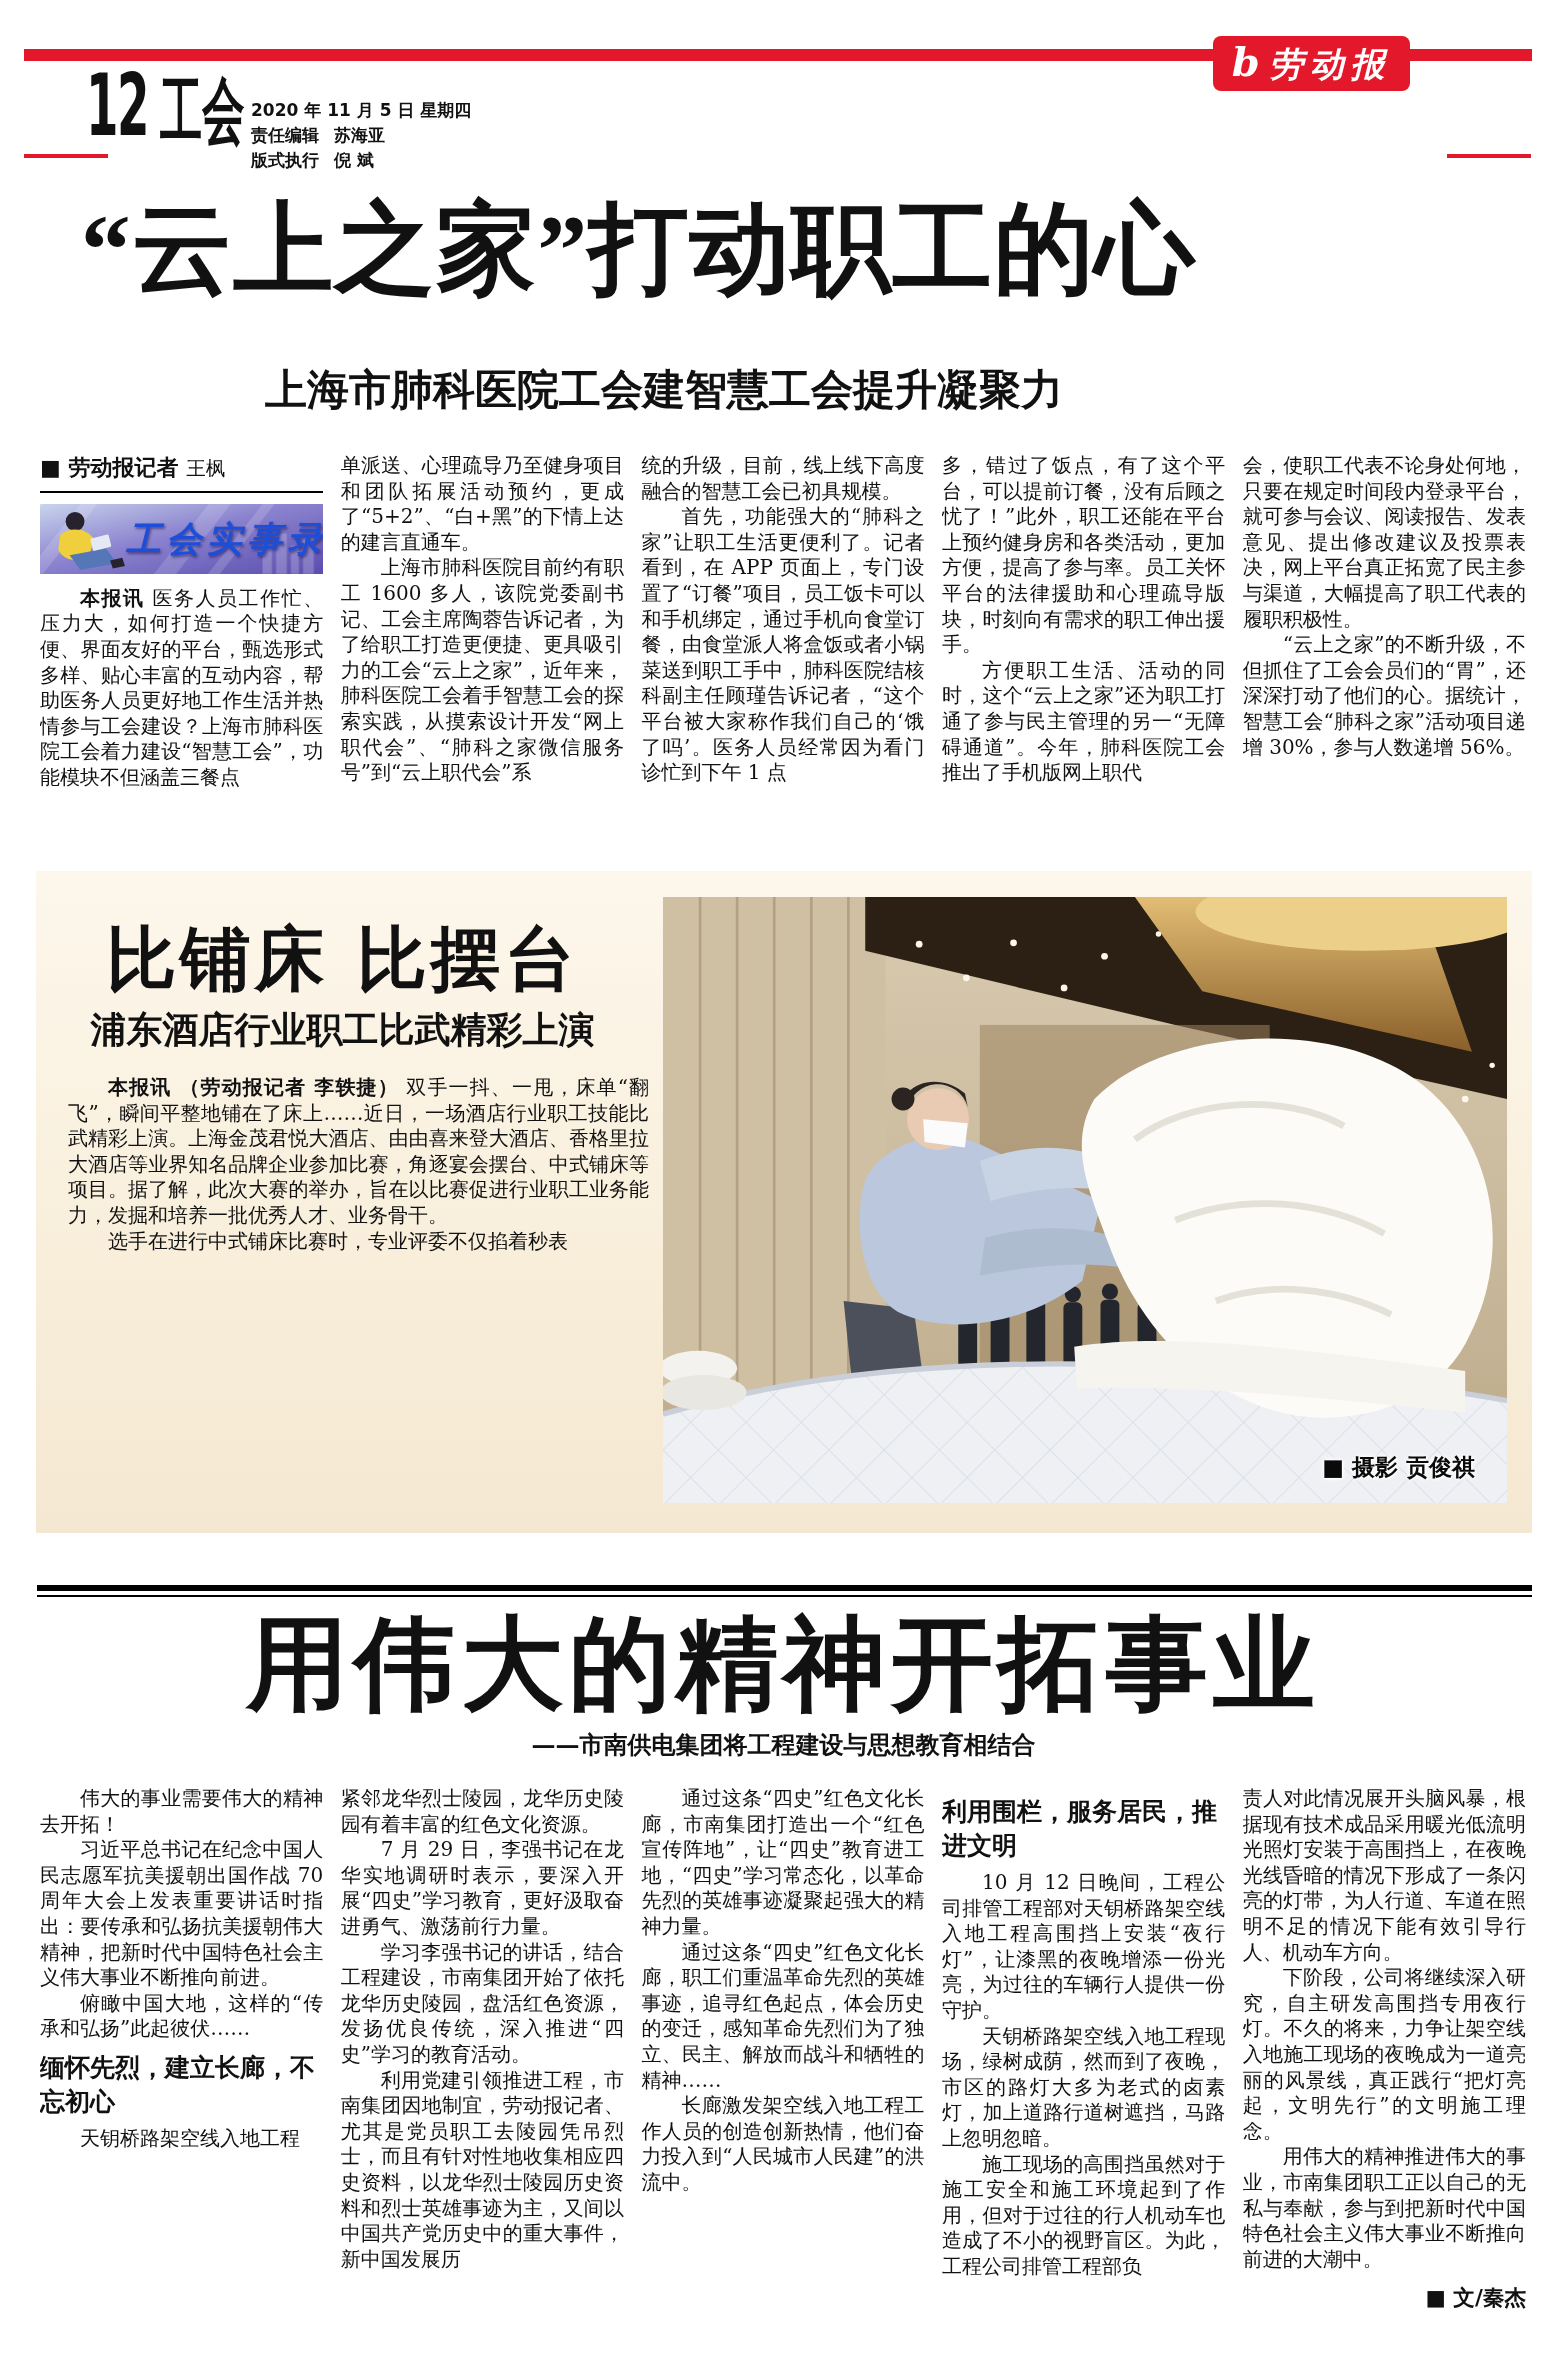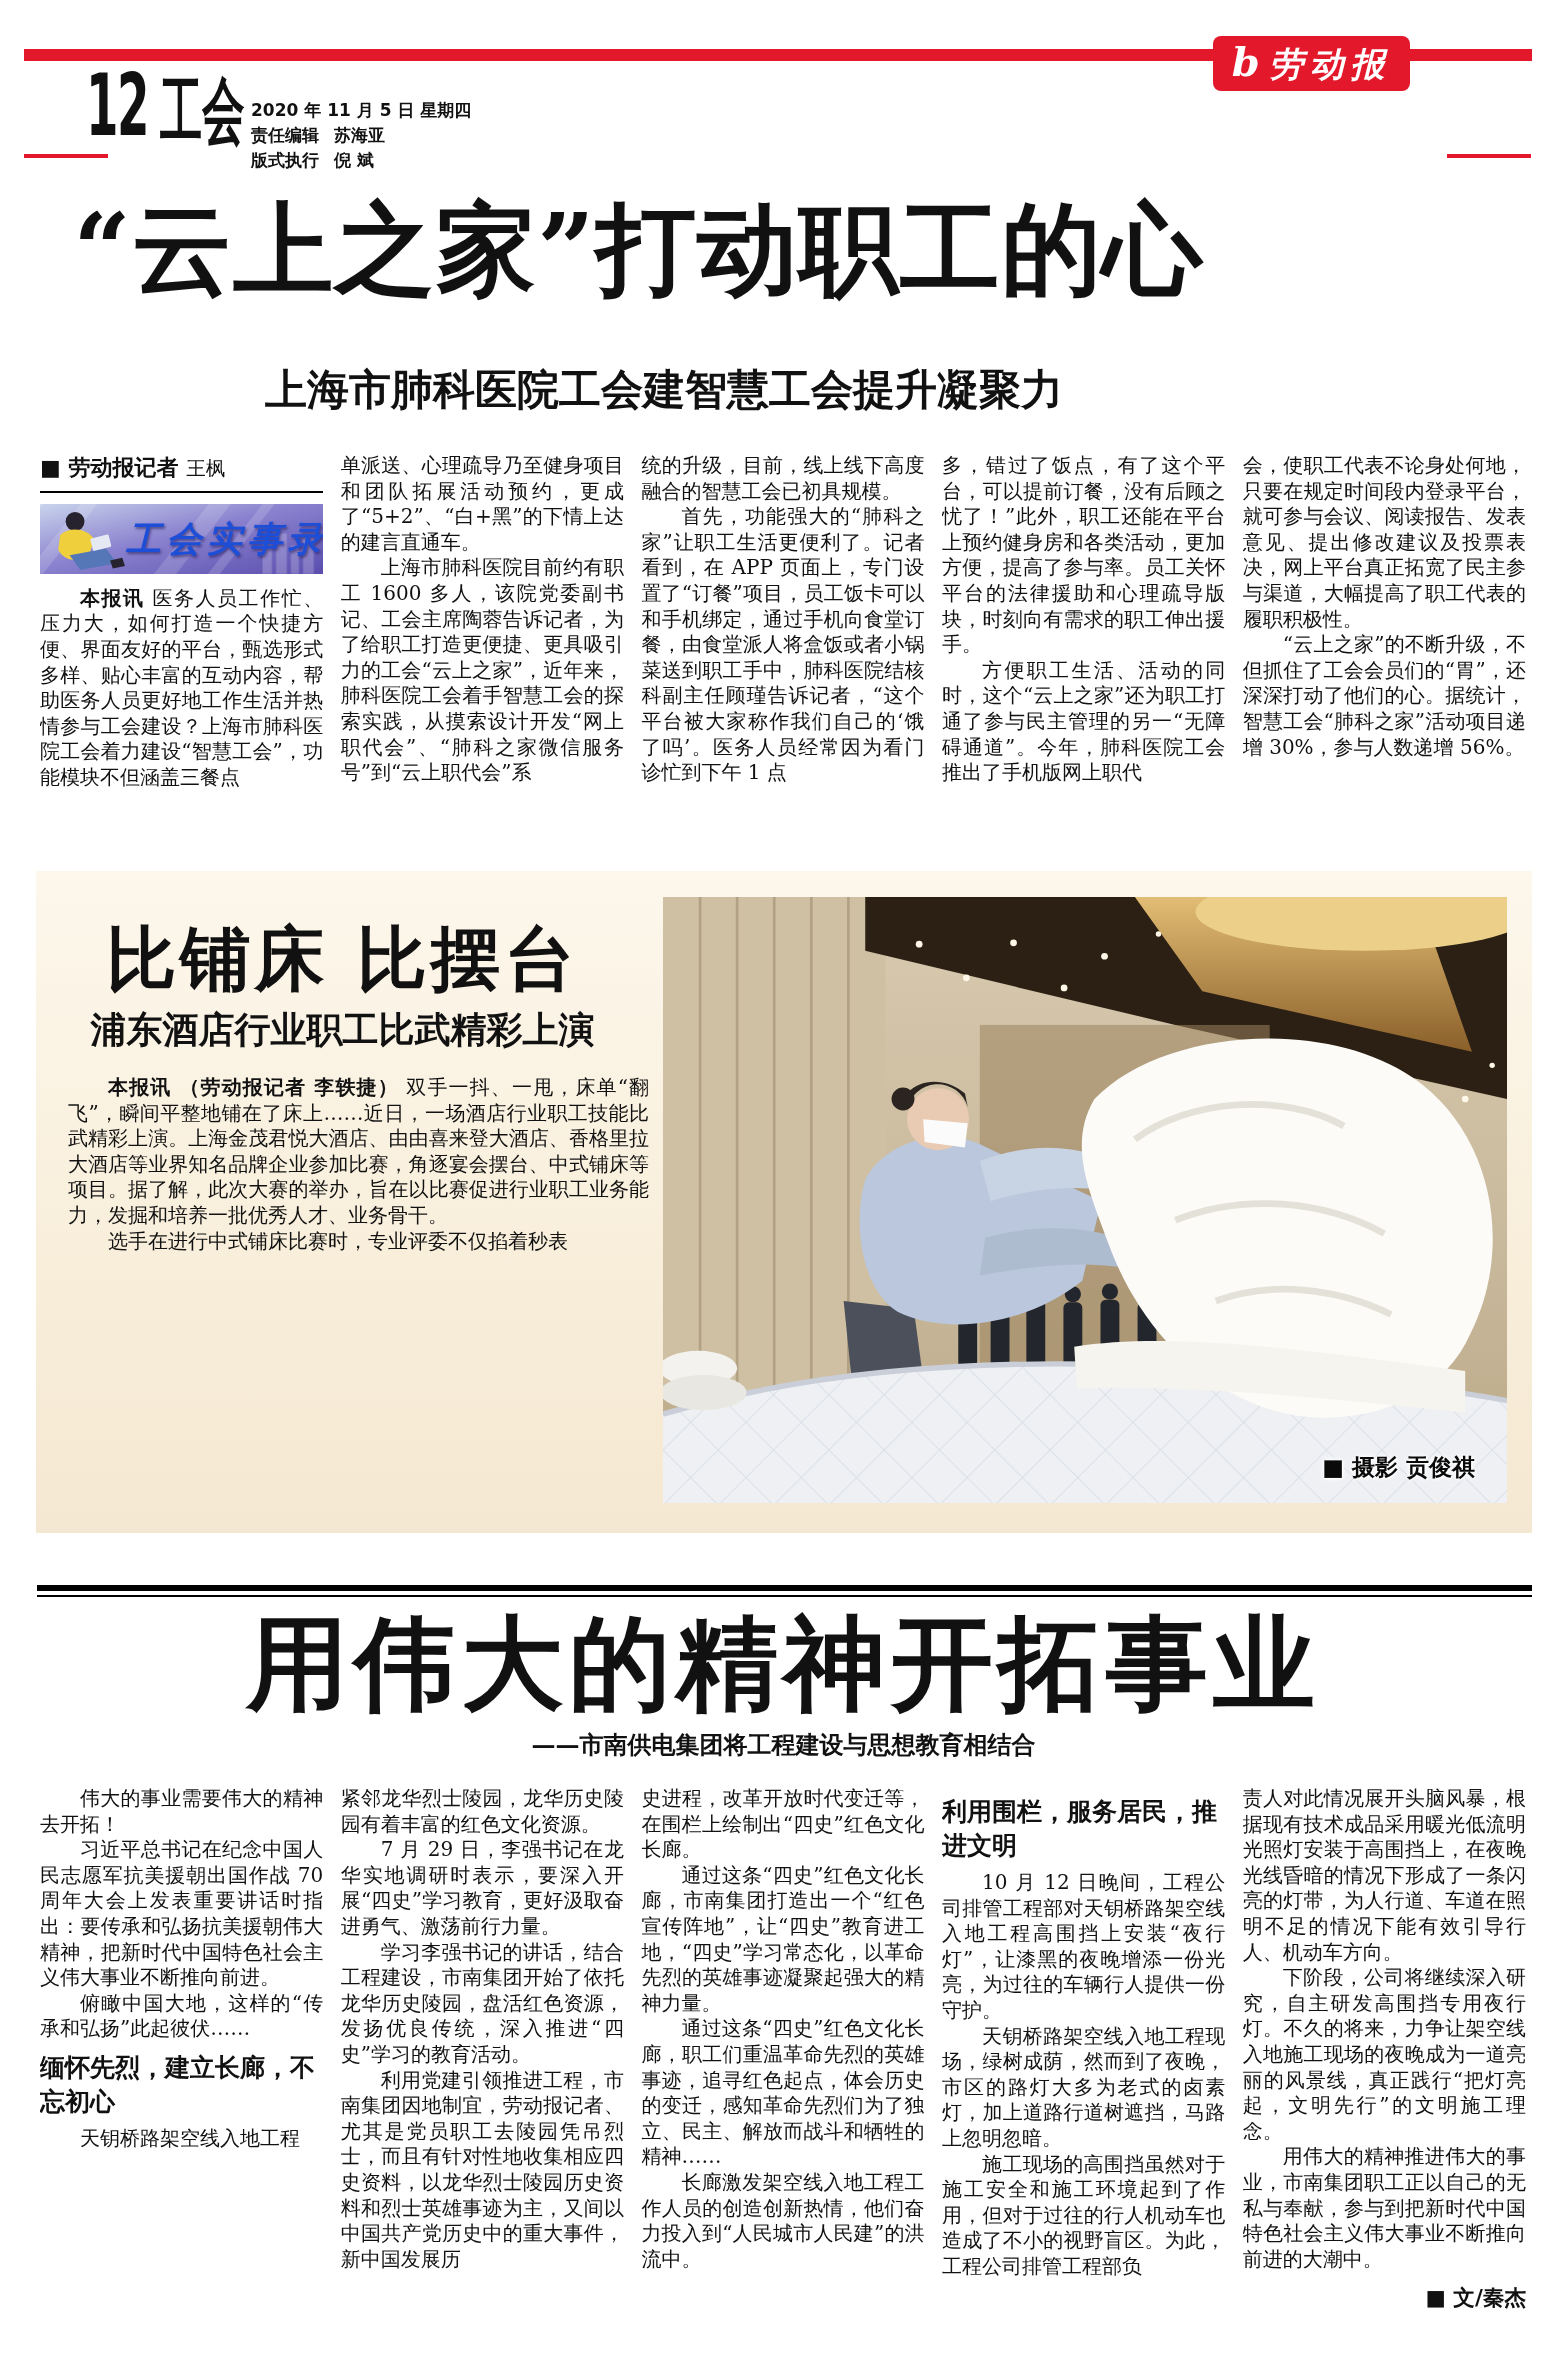--- a/index.html
+++ b/index.html
@@ -18,21 +18,21 @@
             font-size:34px;letter-spacing:6.7px;line-height:1;}
   .pagenum{position:absolute;left:86px;top:63px;font-family:"DejaVu Sans",sans-serif;font-weight:bold;
             font-size:85px;line-height:1;transform:scaleX(.55);transform-origin:left top;letter-spacing:-2.7px;}
   .secname{position:absolute;left:160px;top:74px;font-family:"DejaVu Sans",sans-serif;font-weight:bold;
             font-size:73px;line-height:1;transform:scaleX(.58);transform-origin:left top;}
   .pubinfo{position:absolute;left:251px;top:98px;font-family:"DejaVu Sans",sans-serif;font-weight:bold;
             font-size:17px;line-height:25px;white-space:nowrap;}
   .pubinfo .lbl{margin-right:15px;}
   
   .h1-main{position:absolute;left:0;width:1277px;top:197px;text-align:center;font-weight:bold;
-            font-size:100px;line-height:1.05;letter-spacing:1.3px;}
+            font-size:100px;line-height:1.05;letter-spacing:1.3px;font-family:Liberation Serif, serif;}
   .h1-sub{position:absolute;left:0;width:1328px;top:369px;text-align:center;font-weight:bold;
             font-size:42px;line-height:1;}
   .cols{position:absolute;display:flex;gap:17.5px;}
   .cols .col{flex:1 1 0;overflow:hidden;}
   .a1cols{left:40px;top:453px;width:1486px;height:418px;}
   p.np{margin:0;font-size:20px;line-height:25.6px;text-align:justify;text-indent:2em;}
   p.np.cont{text-indent:0;}
   .lead{font-weight:bold;font-family:"DejaVu Sans",sans-serif;}
   .byline1{font-family:"DejaVu Sans",sans-serif;font-weight:bold;font-size:22px;
            border-bottom:2.7px solid #000;padding-bottom:8px;white-space:nowrap;}
@@ -278,21 +278,20 @@
       <div class="subhead">缅怀先烈，建立长廊，不忘初心</div>
       <p class="np">天钥桥路架空线入地工程</p>
     </div>
     <div class="col">
       <p class="np cont">紧邻龙华烈士陵园，龙华历史陵园有着丰富的红色文化资源。</p>
       <p class="np">7 月 29 日，李强书记在龙华实地调研时表示，要深入开展“四史”学习教育，更好汲取奋进勇气、激荡前行力量。</p>
       <p class="np">学习李强书记的讲话，结合工程建设，市南集团开始了依托龙华历史陵园，盘活红色资源，发扬优良传统，深入推进“四史”学习的教育活动。</p>
       <p class="np">利用党建引领推进工程，市南集团因地制宜，劳动报记者、尤其是党员职工去陵园凭吊烈士，而且有针对性地收集相应四史资料，以龙华烈士陵园历史资料和烈士英雄事迹为主，又间以中国共产党历史中的重大事件，新中国发展历</p>
     </div>
     <div class="col">
-      <p class="np cont">史进程，改革开放时代变迁等，在围栏上绘制出“四史”红色文化长廊。</p>
       <p class="np">通过这条“四史”红色文化长廊，市南集团打造出一个“红色宣传阵地”，让“四史”教育进工地，“四史”学习常态化，以革命先烈的英雄事迹凝聚起强大的精神力量。</p>
       <p class="np">通过这条“四史”红色文化长廊，职工们重温革命先烈的英雄事迹，追寻红色起点，体会历史的变迁，感知革命先烈们为了独立、民主、解放而战斗和牺牲的精神……</p>
       <p class="np">长廊激发架空线入地工程工作人员的创造创新热情，他们奋力投入到“人民城市人民建”的洪流中。</p>
     </div>
     <div class="col">
       <div class="subhead">利用围栏，服务居民，推进文明</div>
       <p class="np">10 月 12 日晚间，工程公司排管工程部对天钥桥路架空线入地工程高围挡上安装“夜行灯”，让漆黑的夜晚增添一份光亮，为过往的车辆行人提供一份守护。</p>
       <p class="np">天钥桥路架空线入地工程现场，绿树成荫，然而到了夜晚，市区的路灯大多为老式的卤素灯，加上道路行道树遮挡，马路上忽明忽暗。</p>
       <p class="np">施工现场的高围挡虽然对于施工安全和施工环境起到了作用，但对于过往的行人机动车也造成了不小的视野盲区。为此，工程公司排管工程部负</p>
     </div>

